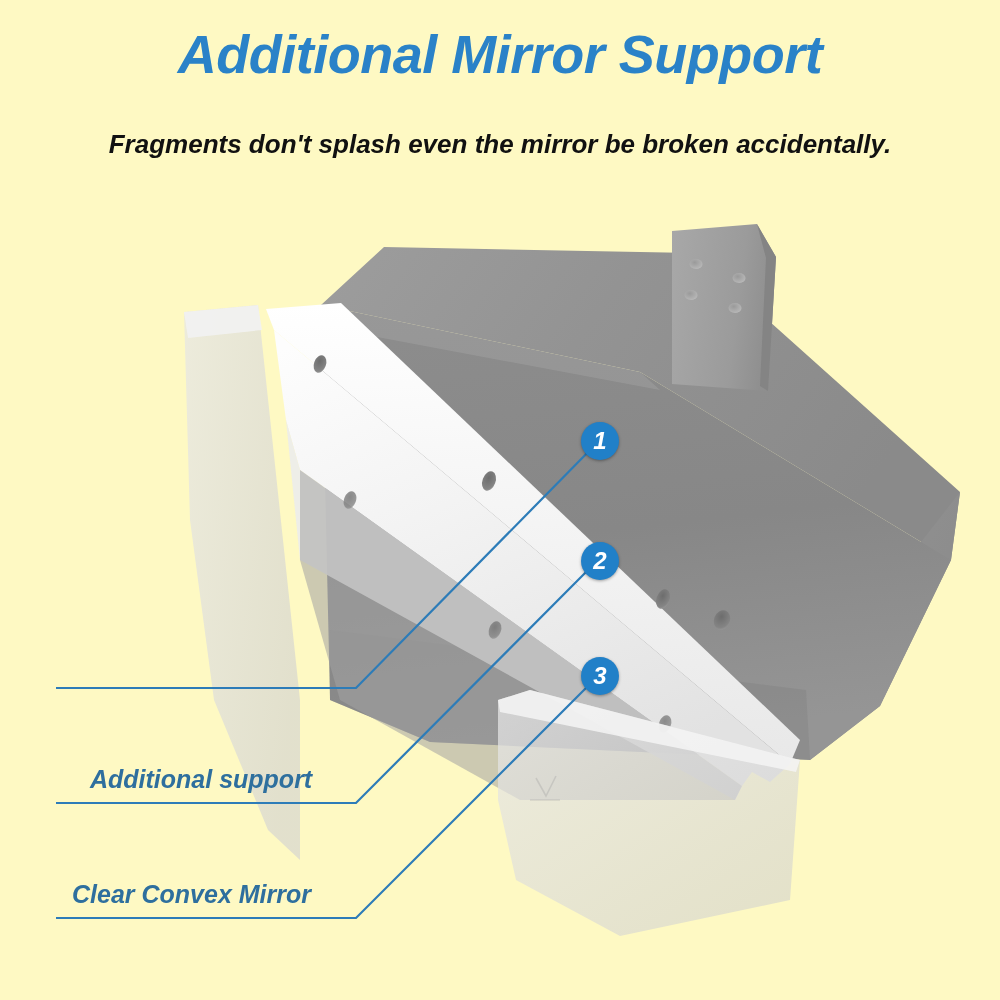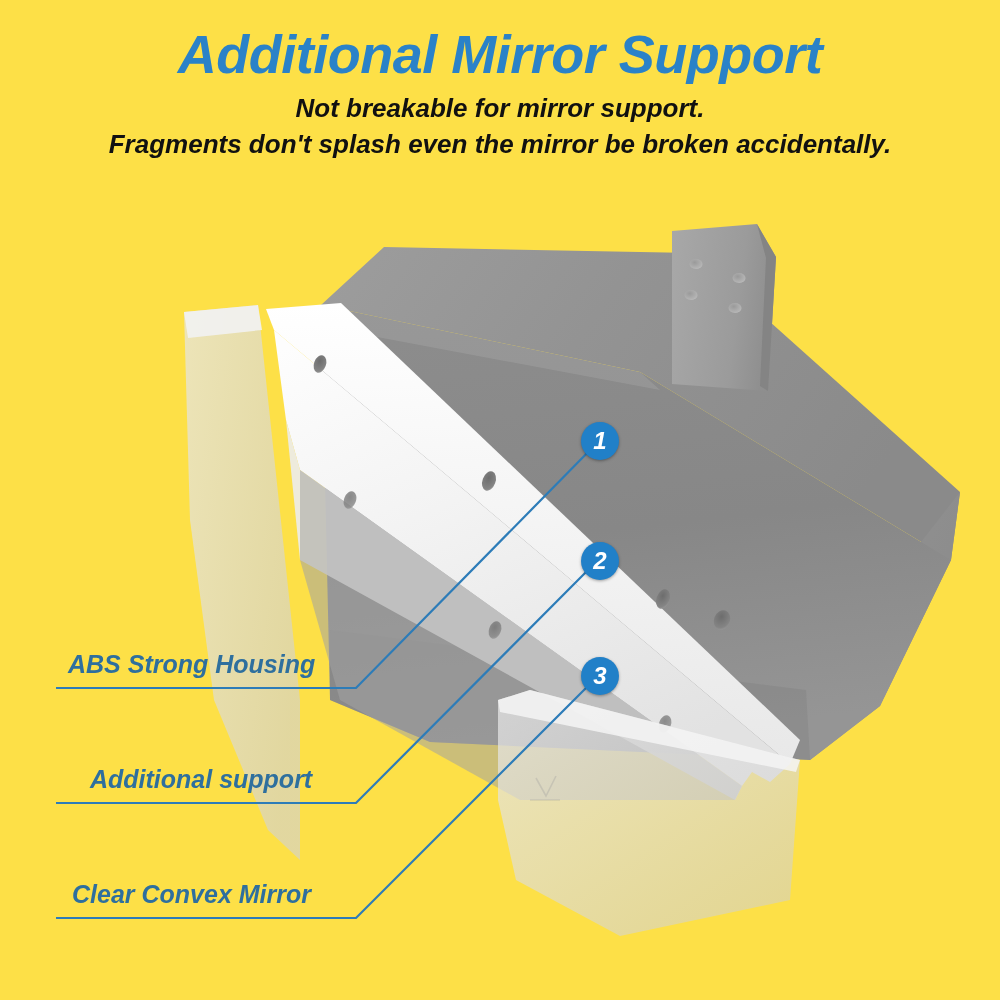--- a/index.html
+++ b/index.html
@@ -8,21 +8,21 @@
     padding: 0;
     background: #ffffff;
   }
   body {
     font-family: "Liberation Sans", sans-serif;
   }
   #page {
     position: relative;
     width: 1000px;
     height: 1000px;
-    background: #fde047;
+    background: #fef9c3;
     overflow: hidden;
   }
 
   
   #header {
     position: absolute;
     left: 0;
     top: 0;
     width: 1000px;
     height: 180px;
@@ -106,21 +106,20 @@
   #badge-2 { left: 581px; top: 542px; }
   #badge-3 { left: 581px; top: 657px; }
 </style>
 </head>
 <body>
 
 <div id="page">
 
   <div id="header">
     <div id="title">Additional Mirror Support</div>
-    <div id="subtitle-1">Not breakable for mirror support.</div>
     <div id="subtitle-2">Fragments don't splash even the mirror be broken accidentally.</div>
   </div>
 
   <div id="product-illustration">
     <svg id="product-svg" width="1000" height="1000" viewBox="0 0 1000 1000" xmlns="http://www.w3.org/2000/svg">
       <defs>
         <linearGradient id="gradHousingTop" x1="0" y1="0" x2="1" y2="0.35">
           <stop offset="0%" stop-color="#9d9d9d"></stop>
           <stop offset="45%" stop-color="#939393"></stop>
           <stop offset="100%" stop-color="#8a8a8a"></stop>
@@ -240,21 +239,20 @@
 
         <path d="M 56 688 L 356 688 L 596 444"></path>
 
         <path d="M 56 803 L 356 803 L 596 562"></path>
 
         <path d="M 56 918 L 356 918 L 596 678"></path>
       </g>
     </svg>
   </div>
 
-  <div class="callout-label" id="label-abs">ABS Strong Housing</div>
 
   <div class="callout-label" id="label-mirror">Clear Convex Mirror</div>
 
   <div class="callout-label" id="label-support">Additional support</div>
 
   <div class="badge-number" id="badge-1">1</div>
 
   <div class="badge-number" id="badge-2">2</div>
 
   <div class="badge-number" id="badge-3">3</div>

